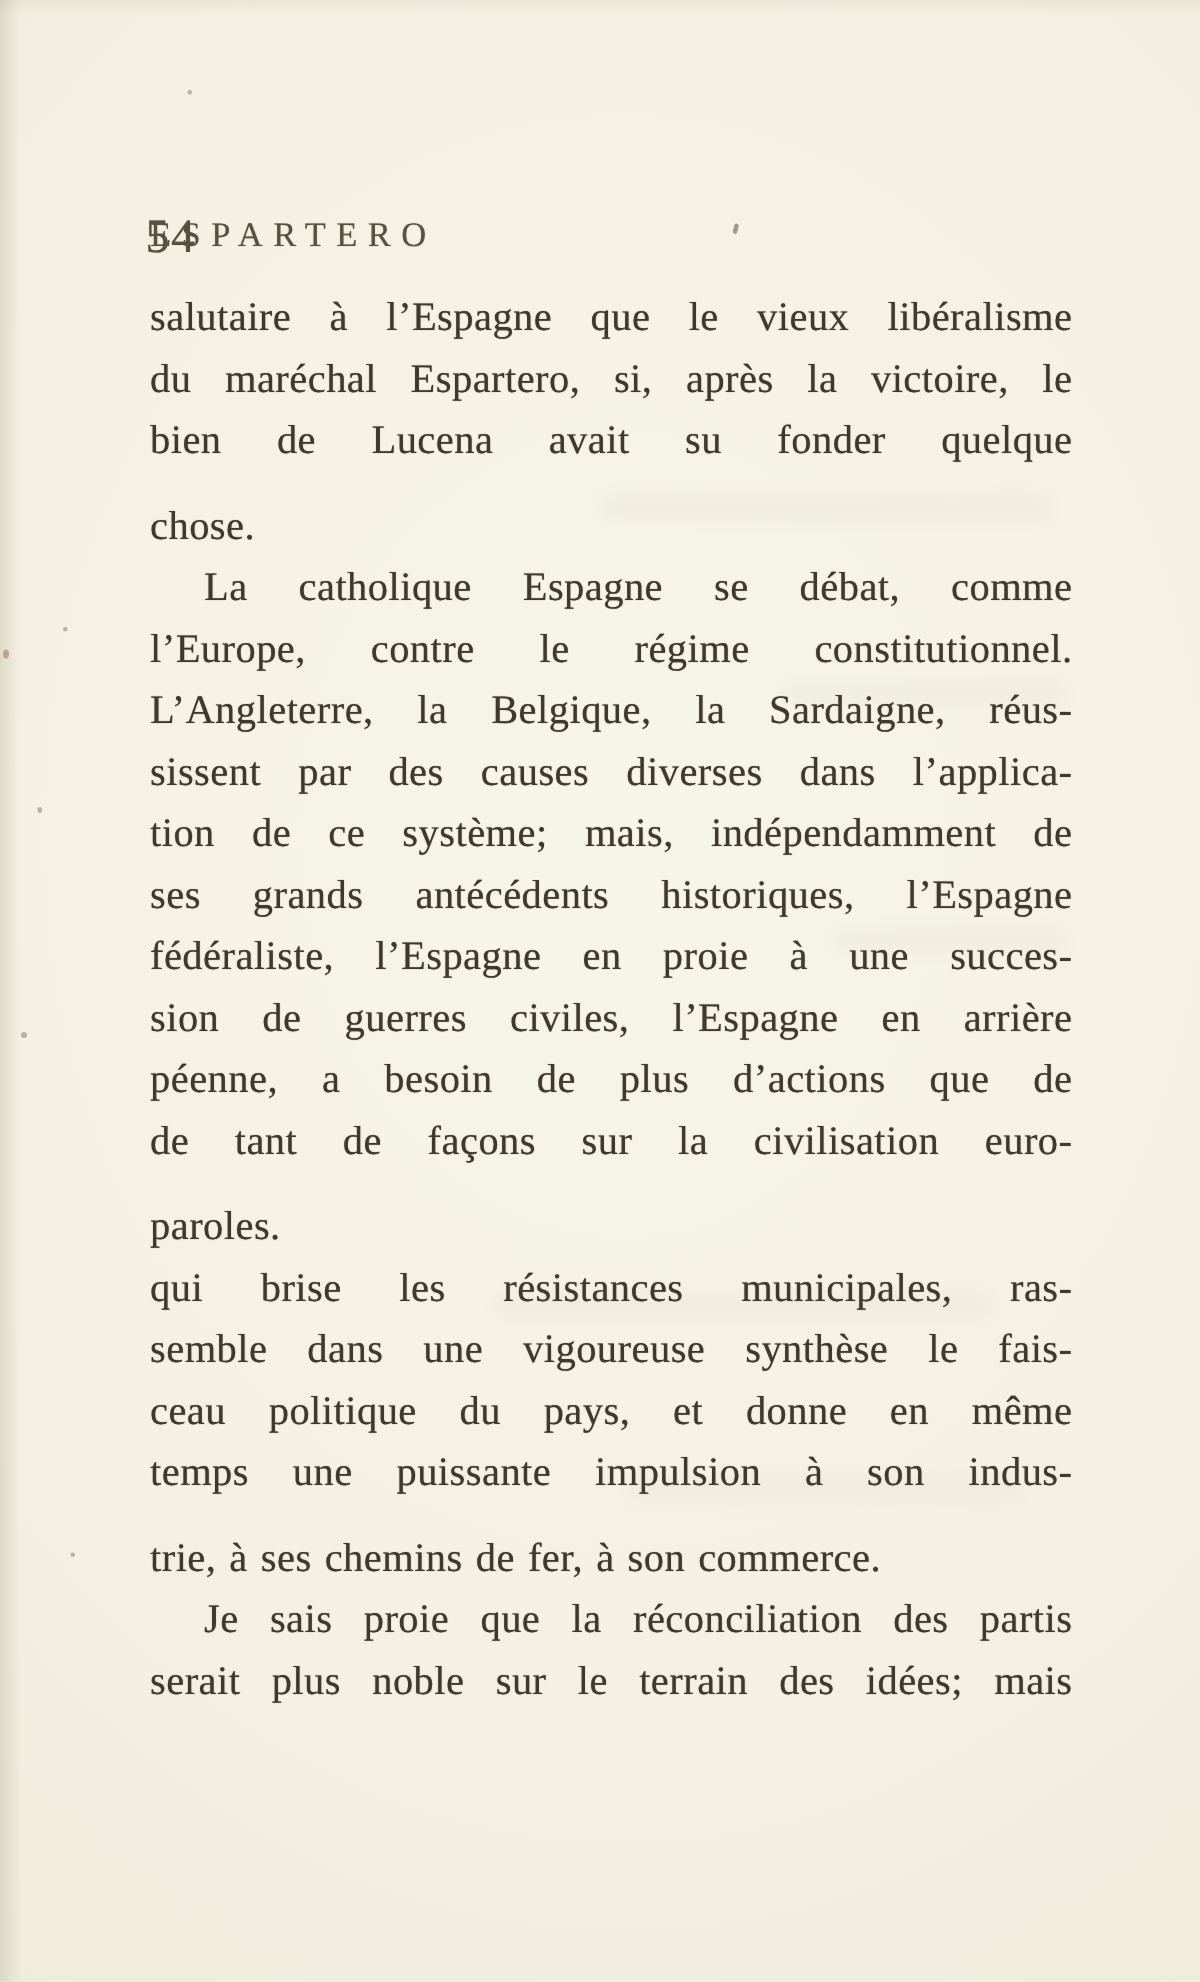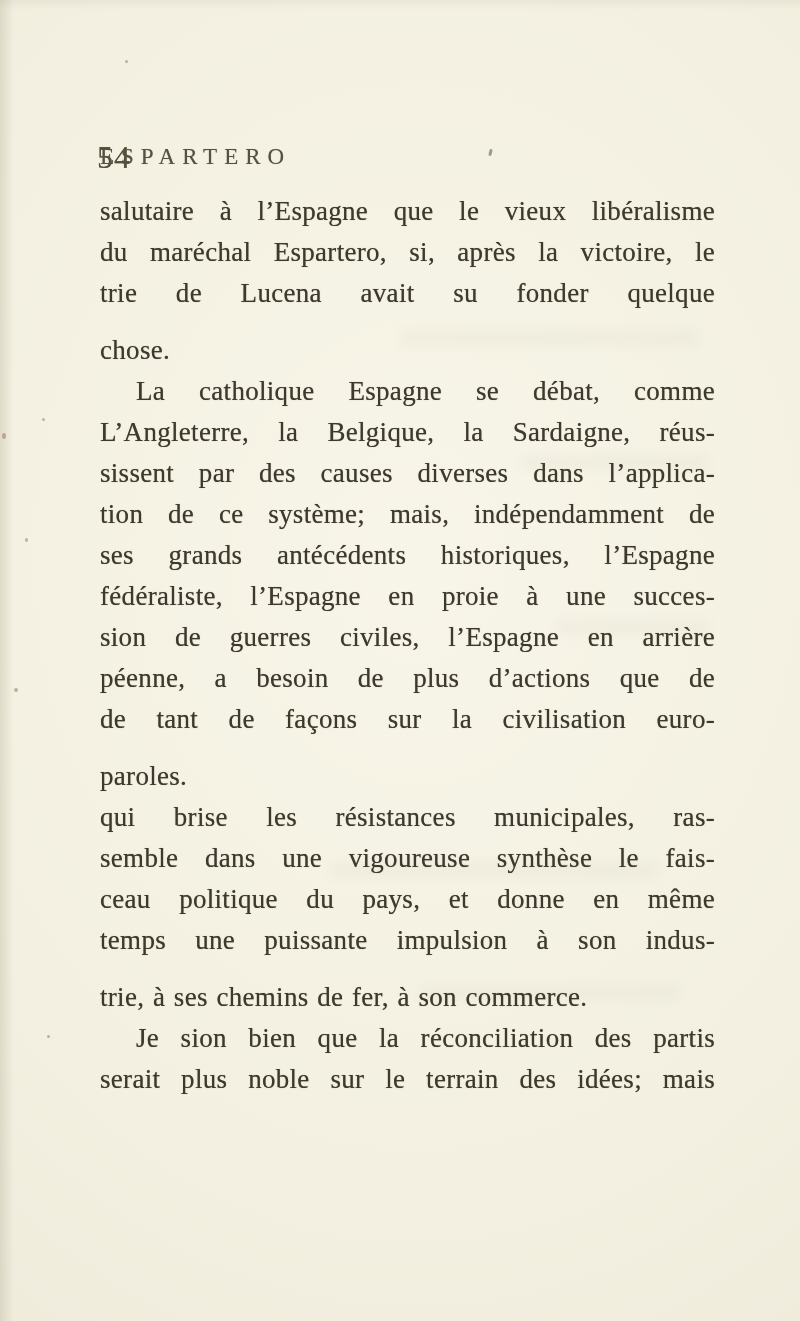--- a/index.html
+++ b/index.html
@@ -130,41 +130,42 @@
   <div class="page-number">54</div>
 
   <div class="running-title">ESPARTERO</div>
 
   <div class="header-speck"></div>
 
   <div class="text-block">
       <div class="paragraph">
         <div class="line">salutaire à l’Espagne que le vieux libéralisme</div>
         <div class="line">du maréchal Espartero, si, après la victoire, le</div>
-        <div class="line">trie de Lucena avait su fonder quelque</div>
+        <div class="line">bien de Lucena avait su fonder quelque</div>
         <div class="line natural">chose.</div>
       </div>
       <div class="paragraph">
         <div class="line indent">La catholique Espagne se débat, comme</div>
+        <div class="line">l’Europe, contre le régime constitutionnel.</div>
         <div class="line">L’Angleterre, la Belgique, la Sardaigne, réus-</div>
         <div class="line">sissent par des causes diverses dans l’applica-</div>
         <div class="line">tion de ce système; mais, indépendamment de</div>
         <div class="line">ses grands antécédents historiques, l’Espagne</div>
         <div class="line">fédéraliste, l’Espagne en proie à une succes-</div>
         <div class="line">sion de guerres civiles, l’Espagne en arrière</div>
         <div class="line">péenne, a besoin de plus d’actions que de</div>
         <div class="line">de tant de façons sur la civilisation euro-</div>
         <div class="line natural">paroles.</div>
       </div>
       <div class="paragraph">
         <div class="line">qui brise les résistances municipales, ras-</div>
         <div class="line">semble dans une vigoureuse synthèse le fais-</div>
         <div class="line">ceau politique du pays, et donne en même</div>
         <div class="line">temps une puissante impulsion à son indus-</div>
         <div class="line natural">trie, à ses chemins de fer, à son commerce.</div>
       </div>
       <div class="paragraph">
-        <div class="line indent">Je sion bien que la réconciliation des partis</div>
+        <div class="line indent">Je sais proie que la réconciliation des partis</div>
         <div class="line">serait plus noble sur le terrain des idées; mais</div>
       </div>
     </div>
 
 </div>
 
 </body></html>

